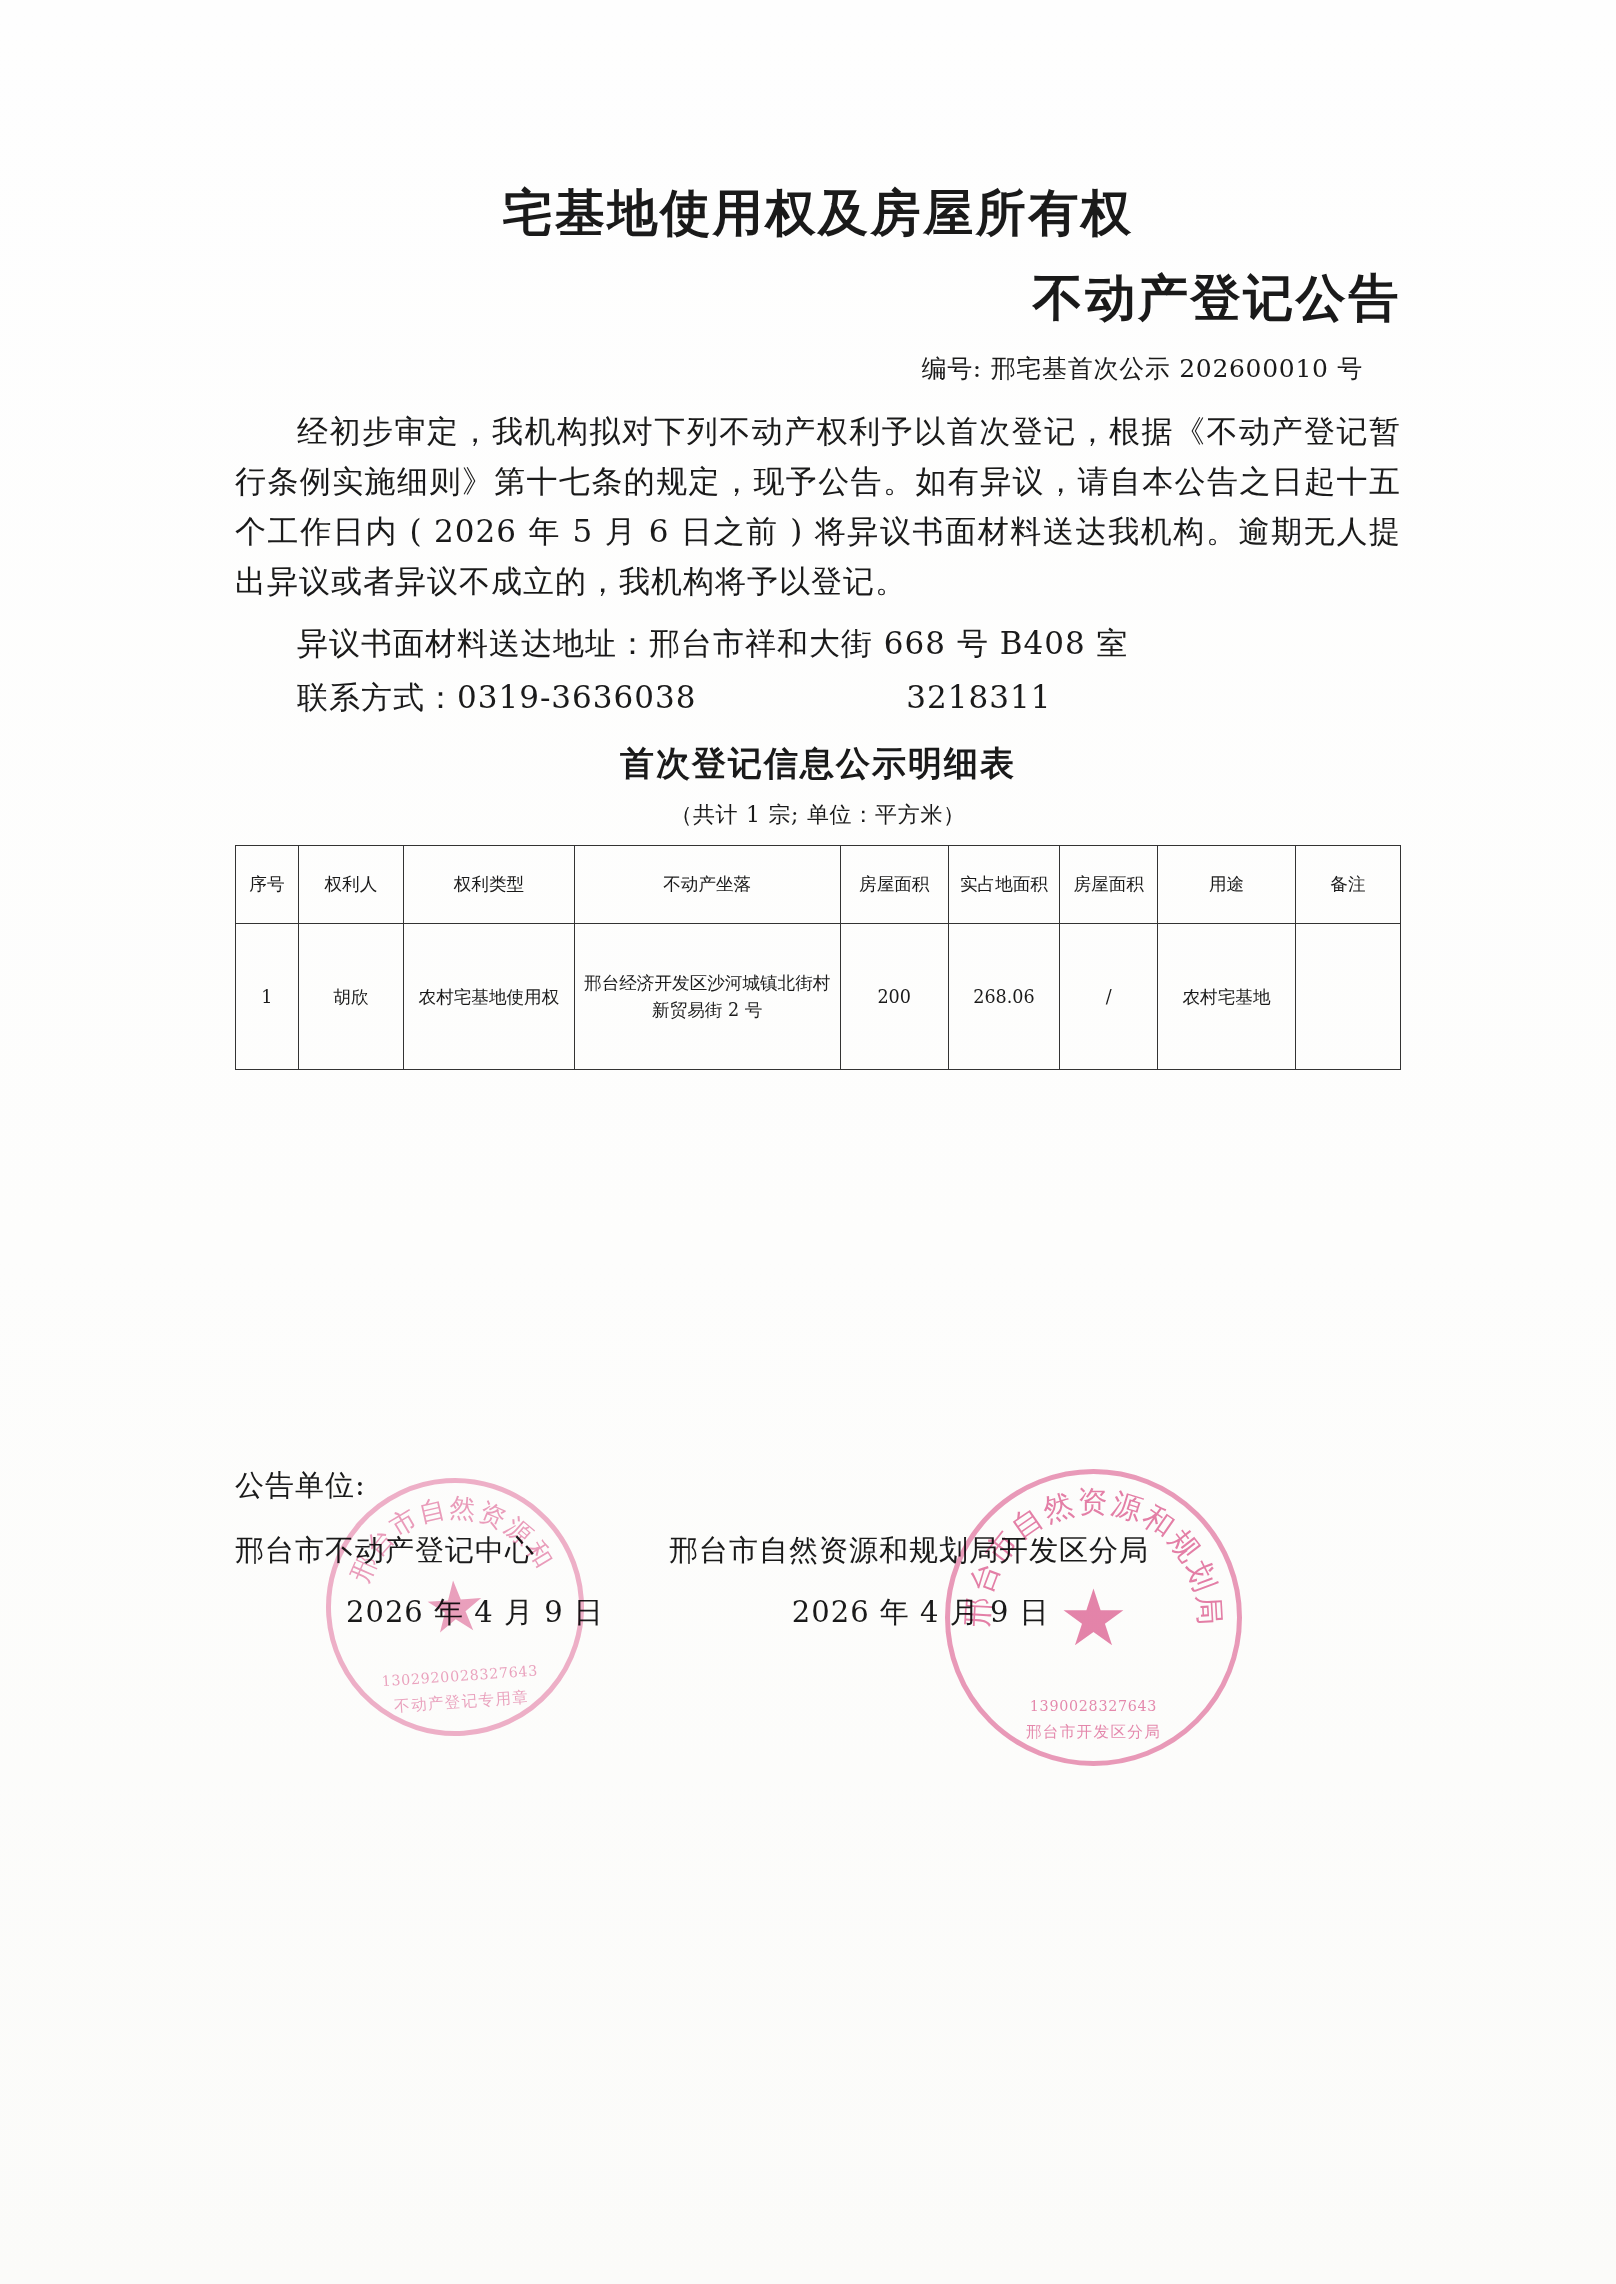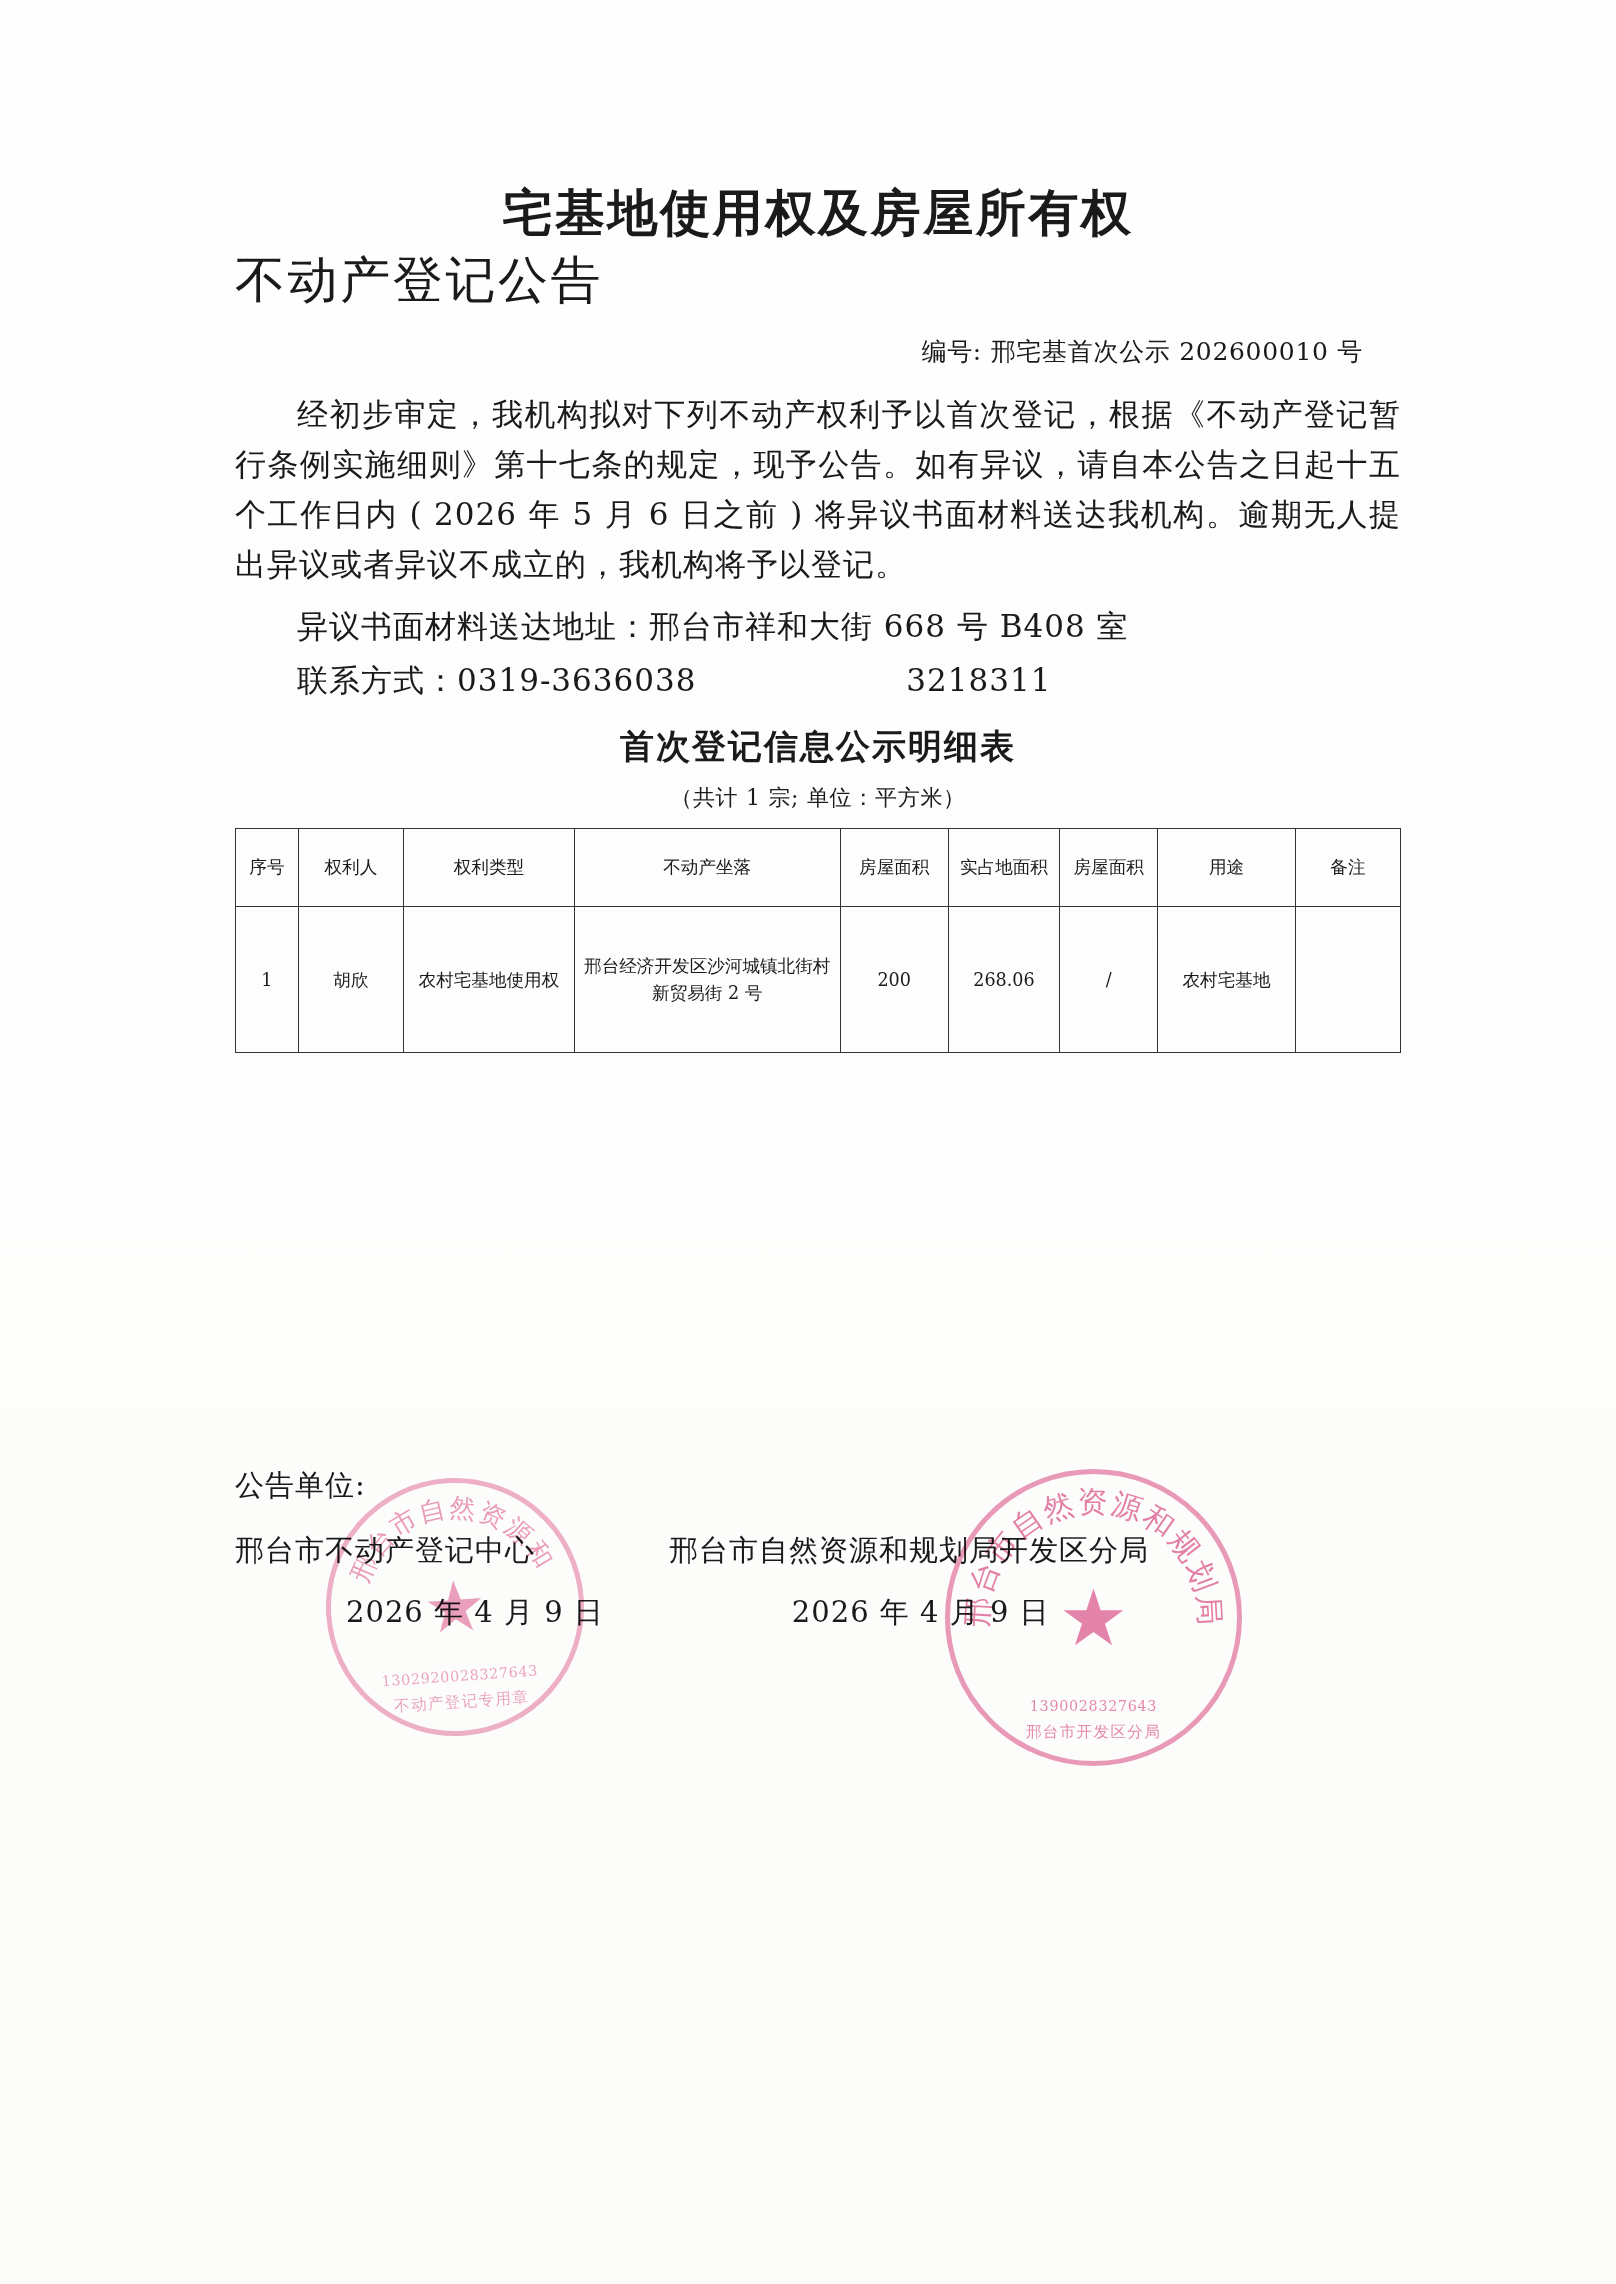--- a/index.html
+++ b/index.html
@@ -37,26 +37,26 @@
 
   .title {
     text-align: center;
     font-size: 50px;
     font-weight: bold;
     letter-spacing: 2.6px;
     line-height: 1.25;
     font-family: "DejaVu Serif", "Liberation Serif", serif;
   }
   .title-line2 {
-    text-align: left;
+    text-align: right;
     font-size: 50px;
-    font-weight: normal;
+    font-weight: bold;
     letter-spacing: 2.6px;
     line-height: 1.3;
-    margin-top: 3px;
+    margin-top: 20px;
   }
 
   .doc-number {
     margin-top: 22px;
     text-align: right;
     font-size: 25px;
     padding-right: 38px;
     letter-spacing: 0.7px;
   }
   .doc-number .numval {

